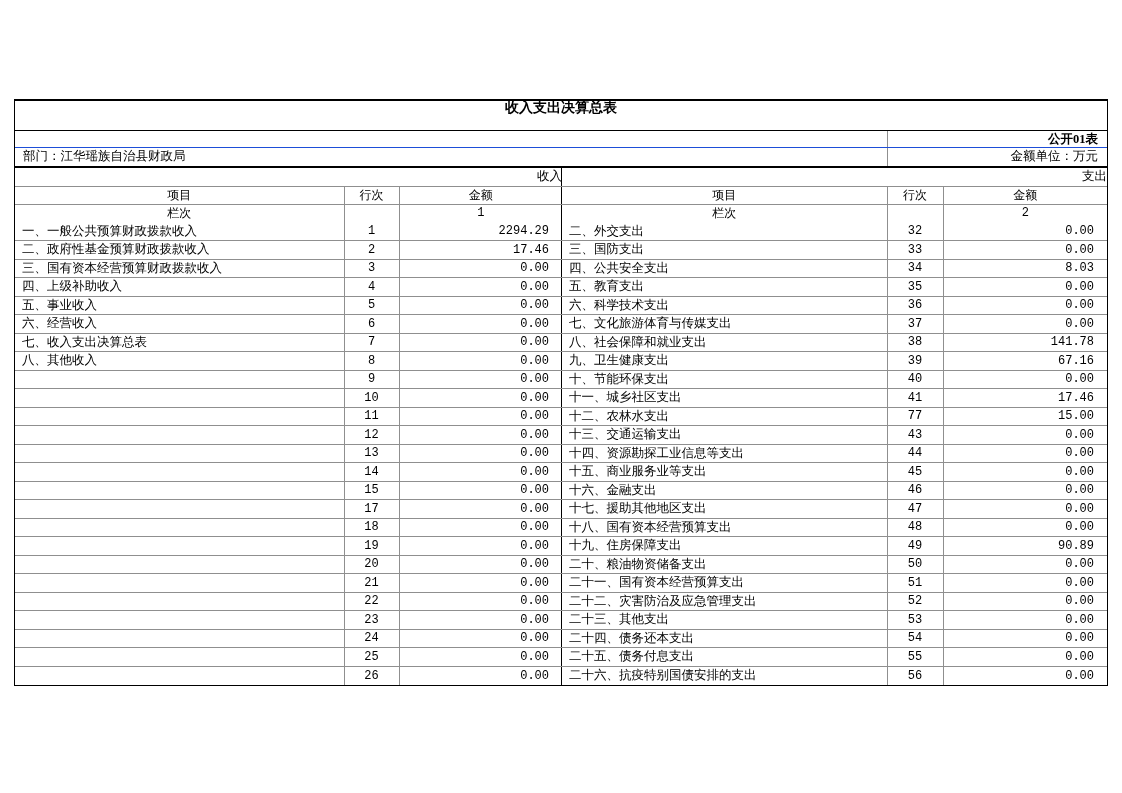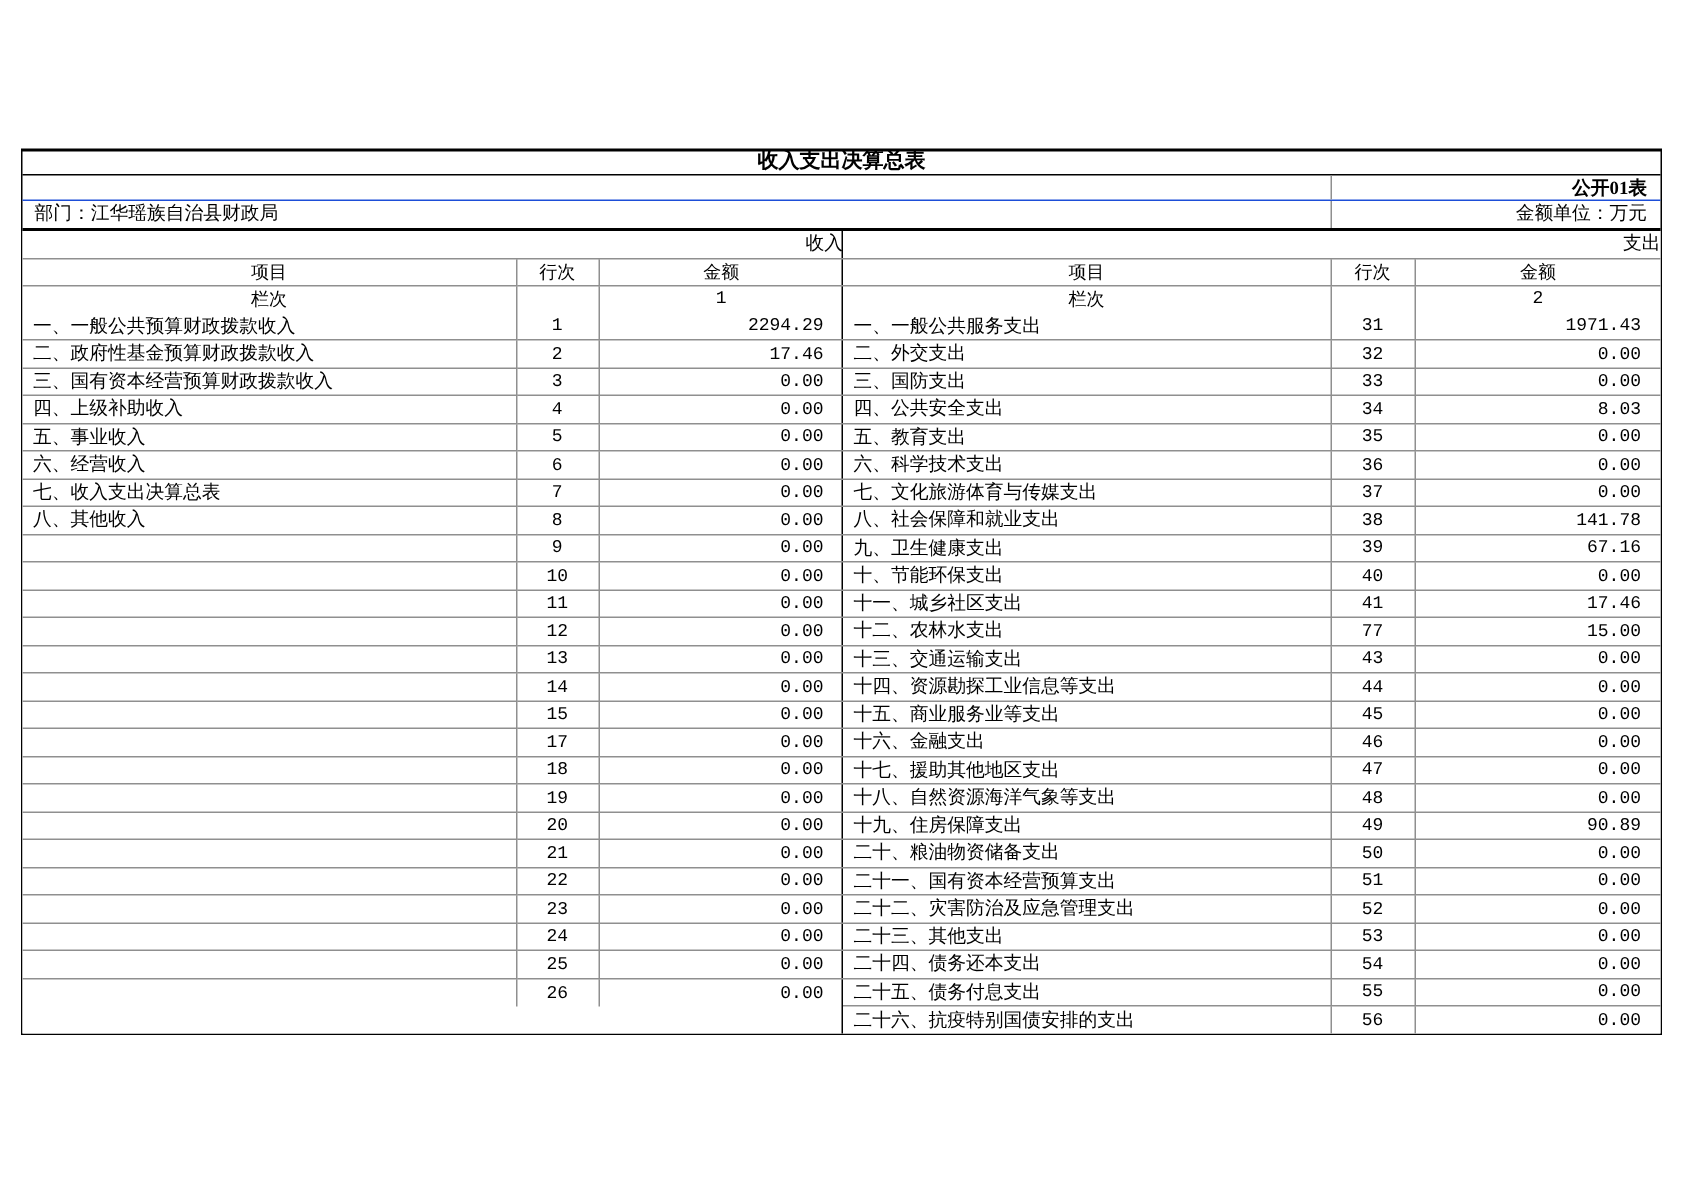--- a/index.html
+++ b/index.html
@@ -18,21 +18,21 @@
   }
   .doc {
     position: absolute;
     left: 14px; top: 99px;
     width: 1094px;
     border: 1px solid #000;
     border-top: 2px solid #000;
     background: #fff;
   }
   .title-row {
-    height: 16px;
+    height: 30px;
     line-height: 14px;
     text-align: center;
     font-weight: bold;
     font-size: 14px;
     border-bottom: 1px solid #000;
   }
   .meta-row {
     display: flex;
     border-bottom: 1px solid #1d4ed8;
   }
@@ -290,25 +290,20 @@
               <th class="c-amt-h">金额</th>
             </tr>
             <tr class="hdr-row">
               <th class="c-item-h">栏次</th>
               <th class="c-line-h"></th>
               <th class="lanci-num">2</th>
             </tr>
           </thead>
           <tbody>
               <tr class="data-row">
-                <td class="c-item">一、一般公共服务支出</td>
-                <td class="c-line">31</td>
-                <td class="c-amt">1971.43</td>
-              </tr>
-              <tr class="data-row">
                 <td class="c-item">二、外交支出</td>
                 <td class="c-line">32</td>
                 <td class="c-amt">0.00</td>
               </tr>
               <tr class="data-row">
                 <td class="c-item">三、国防支出</td>
                 <td class="c-line">33</td>
                 <td class="c-amt">0.00</td>
               </tr>
               <tr class="data-row">
@@ -375,21 +370,21 @@
                 <td class="c-item">十六、金融支出</td>
                 <td class="c-line">46</td>
                 <td class="c-amt">0.00</td>
               </tr>
               <tr class="data-row">
                 <td class="c-item">十七、援助其他地区支出</td>
                 <td class="c-line">47</td>
                 <td class="c-amt">0.00</td>
               </tr>
               <tr class="data-row">
-                <td class="c-item">十八、自然资源海洋气象等支出</td>
+                <td class="c-item">十八、国有资本经营预算支出</td>
                 <td class="c-line">48</td>
                 <td class="c-amt">0.00</td>
               </tr>
               <tr class="data-row">
                 <td class="c-item">十九、住房保障支出</td>
                 <td class="c-line">49</td>
                 <td class="c-amt">90.89</td>
               </tr>
               <tr class="data-row">
                 <td class="c-item">二十、粮油物资储备支出</td>

